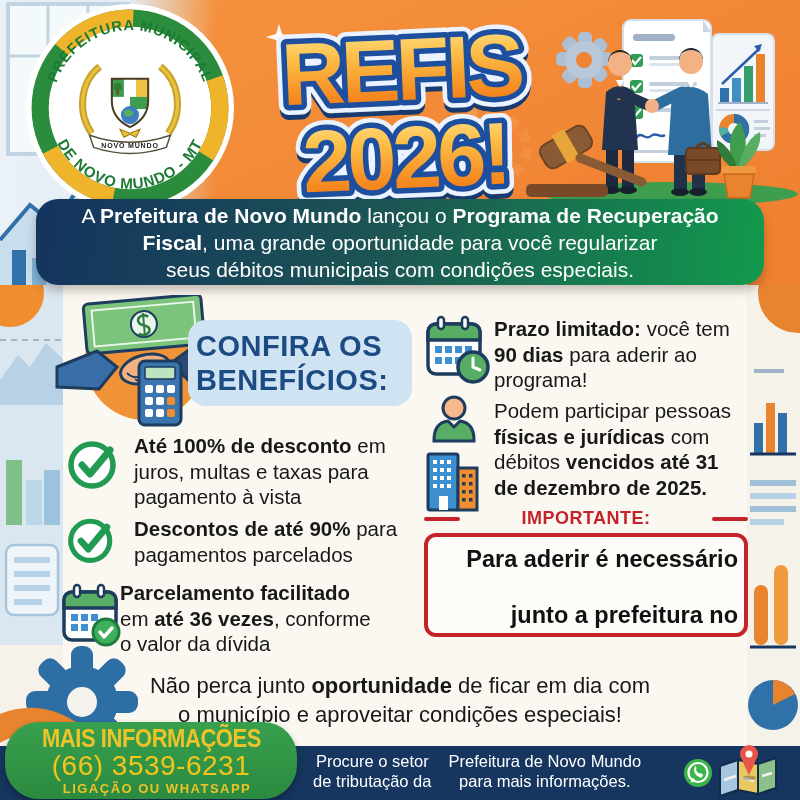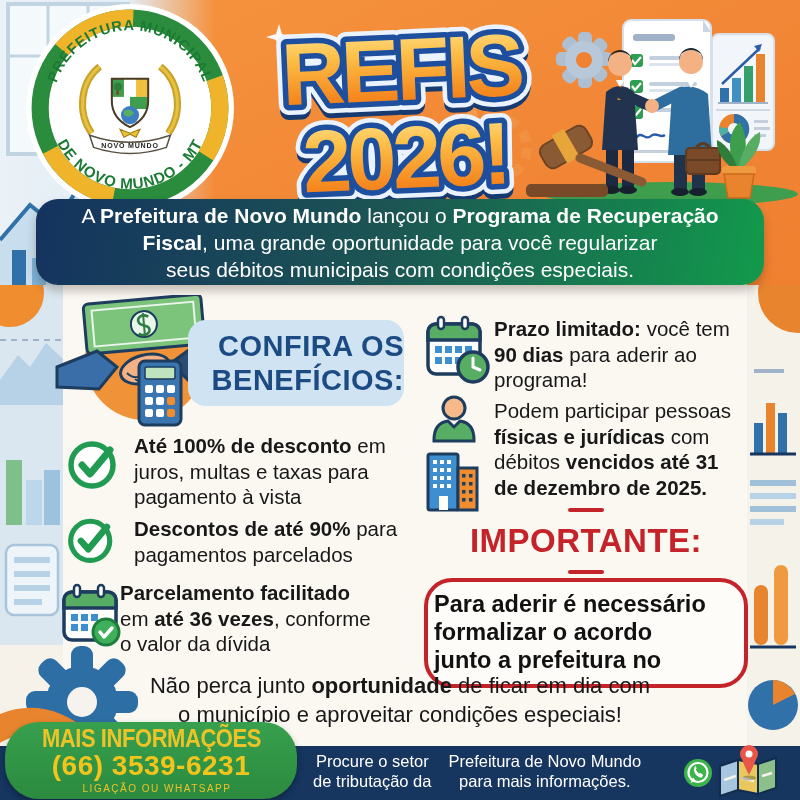--- a/index.html
+++ b/index.html
@@ -18,34 +18,34 @@
     font-size:21px;line-height:27px;padding:8px 26px;box-sizing:border-box;
     box-shadow:0 6px 10px rgba(40,20,0,.25);z-index:6;
   }
   .banner b{font-weight:700;}
   
   .card{left:63px;top:282px;width:684px;height:464px;background:#fbf8f2;z-index:5;}
   .card-left-patch{left:0;top:645px;width:63px;height:101px;background:#f6f2ea;z-index:4;}
   .content{z-index:7;}
   .heading-box{
     left:188px;top:320px;width:216px;height:86px;border-radius:18px;background:#cfe3f2;
-    display:flex;flex-direction:column;align-items:flex-end;justify-content:center;
-    color:#1c4b84;font-size:29px;font-weight:800;letter-spacing:.5px;line-height:34px;z-index:7;
+    display:flex;flex-direction:column;align-items:flex-start;justify-content:center;
+    color:#1c4b84;font-size:29px;font-weight:800;letter-spacing:.5px;line-height:34px;z-index:7;padding-left:8px;
   }
   .item-text{color:#181818;font-size:20.5px;line-height:25.5px;z-index:7;}
   .item-text b{font-weight:800;}
   .important{left:424px;top:508px;width:324px;z-index:7;}
   .important-title{
     display:flex;align-items:center;justify-content:space-between;gap:10px;
-    color:#c5232a;font-weight:800;font-size:33px;letter-spacing:.5px;flex-direction:column;
+    color:#c5232a;font-weight:800;font-size:18px;letter-spacing:.5px;
   }
   .dash{width:36px;height:4px;background:#c5232a;border-radius:2px;}
   .important-box{
-    margin-top:4px;border:4px solid #c5232a;border-radius:28px;background:#fdfcf9;
-    padding:8px 6px 10px 6px;text-align:left;color:#111;
+    margin-top:4px;border:4px solid #c5232a;border-radius:12px;background:#fdfcf9;
+    padding:8px 6px 4px 6px;text-align:right;color:#111;
     font-size:23.5px;line-height:28px;font-weight:700;
   }
   .closing{
     left:85px;top:672px;width:630px;text-align:center;color:#181818;
     font-size:22px;line-height:28.5px;z-index:7;
   }
   .closing b{font-weight:800;}
   
   .bottom-bar{left:0;top:746px;width:800px;height:54px;background:#16355f;z-index:8;}
   .bottom-bar-text{
@@ -53,22 +53,22 @@
     text-align:center;color:#fff;font-size:16.5px;line-height:20.5px;z-index:9;
   }
   
   .pill{
     left:5px;top:722px;width:292px;height:77px;border-radius:34px;
     background:linear-gradient(180deg,#37a04e 0%,#2b8a3e 100%);
     display:flex;flex-direction:column;align-items:center;justify-content:center;
     z-index:10;box-shadow:0 3px 6px rgba(0,0,0,.3);
   }
   .pill-heading{color:#edc32a;font-size:25px;font-weight:800;transform:scaleX(.88);letter-spacing:-.5px;line-height:26px;}
-  .pill-phone{color:#f2c41c;font-size:28px;font-weight:700;line-height:30px;letter-spacing:.5px;}
-  .pill-sub{color:#edc32a;font-size:10px;font-weight:400;letter-spacing:1.5px;line-height:16px;margin-left:12px;}
+  .pill-phone{color:#f2c41c;font-size:28px;font-weight:400;line-height:30px;letter-spacing:.5px;}
+  .pill-sub{color:#edc32a;font-size:13px;font-weight:700;letter-spacing:1.5px;line-height:16px;margin-left:12px;}
   .z3{z-index:3;} .z4{z-index:4;} .z2{z-index:2;}
 </style>
 </head>
 <body>
 
 <div class="poster">
 
   <svg class="abs z2" style="left:0;top:0" width="215" height="285" viewBox="0 0 215 285">
     <defs>
       <linearGradient id="officeGrad" x1="0" y1="0" x2="1" y2="0">
@@ -426,21 +426,21 @@
   <div class="abs item-text" style="left:494px;top:398px;width:264px">
     <span><span>Podem participar pessoas</span><br><b>físicas e jurídicas</b><span> com</span><br><span>débitos </span><b>vencidos até 31</b><br><b>de dezembro de 2025.</b></span>
   </div>
 
   <div class="abs important">
     <div class="important-title">
       <span class="dash"></span>
       <span>IMPORTANTE:</span>
       <span class="dash"></span>
     </div>
-    <div class="important-box"><b>Para aderir é necessário</b><br><b>formalizar o acordo</b><br><b>junto a prefeitura no</b><br></div>
+    <div class="important-box"><b>Para aderir é necessário</b><br><br><b>junto a prefeitura no</b><br></div>
   </div>
 
   <div class="abs closing"><span>Não perca junto </span><b>oportunidade</b><span> de ficar em dia com</span><br><span>o município e aproveitar condições especiais!</span></div>
 
   <svg class="abs" style="left:-6px;top:616px;z-index:6" width="190" height="184" viewBox="0 0 190 184">
     <g>
       <rect x="32" y="75" width="112" height="22" rx="9" fill="#2d6ea5" transform="rotate(0,88,86)"></rect>
       <rect x="32" y="75" width="112" height="22" rx="9" fill="#2d6ea5" transform="rotate(45,88,86)"></rect>
       <rect x="32" y="75" width="112" height="22" rx="9" fill="#2d6ea5" transform="rotate(90,88,86)"></rect>
       <rect x="32" y="75" width="112" height="22" rx="9" fill="#2d6ea5" transform="rotate(135,88,86)"></rect>

